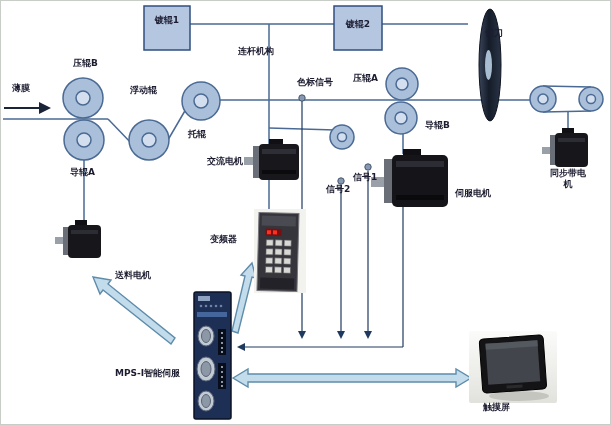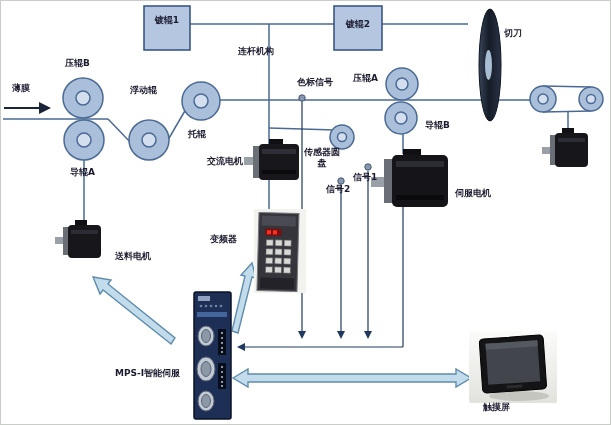--- a/index.html
+++ b/index.html
@@ -242,44 +242,44 @@
     <ellipse cx="52" cy="67" rx="30" ry="5" fill="#c5c5bf"></ellipse>
     <g transform="rotate(-4 46 36)">
       <rect x="14" y="8" width="64" height="54" rx="4" fill="#141416" stroke="#000000" stroke-width="1"></rect>
       <rect x="20" y="13" width="52" height="41" fill="#42464c"></rect>
       <rect x="20" y="13" width="52" height="6" fill="#54585f"></rect>
       <rect x="38" y="56" width="16" height="3" fill="#2a2a2c"></rect>
     </g>
   </svg>
 
   <div class="lbl" style="left:11px;top:82px;">薄膜</div>
-  <div class="lbl" style="left:64px;top:57px;">压辊B</div>
+  <div class="lbl" style="left:72px;top:57px;">压辊B</div>
   <div class="lbl" style="left:69px;top:166px;">导辊A</div>
   <div class="lbl" style="left:129px;top:84px;">浮动辊</div>
   <div class="lbl" style="left:187px;top:128px;">托辊</div>
 
   <div class="boxlbl" style="left:143px;top:5px;width:46px;height:28px;">镀辊1</div>
   <div class="boxlbl" style="left:333px;top:5px;width:48px;height:36px;">镀辊2</div>
 
   <div class="lbl" style="left:237px;top:45px;">连杆机构</div>
   <div class="lbl" style="left:296px;top:76px;">色标信号</div>
   <div class="lbl" style="left:352px;top:72px;">压辊A</div>
   <div class="lbl" style="left:424px;top:119px;">导辊B</div>
-  <div class="lbl" style="left:503px;top:27px;text-align:right;">切刀</div>
-
-  <div class="lbl center" style="left:294px;top:146px;width:54px;">
-    <div>传感器圆</div>
-    <div>盘</div>
-  </div>
+  <div class="lbl" style="left:484px;top:27px;text-align:right;">切刀</div>
+
 
   <div class="lbl" style="left:325px;top:183px;">信号2</div>
   <div class="lbl" style="left:352px;top:171px;">信号1</div>
 
   <div class="lbl" style="left:206px;top:155px;text-align:center;">交流电机</div>
   <div class="lbl" style="left:454px;top:187px;">伺服电机</div>
 
-
-  <div class="lbl" style="left:114px;top:250px;">送料电机</div>
+  <div class="lbl center" style="left:541px;top:167px;width:52px;">
+    <div>同步带电</div>
+    <div>机</div>
+  </div>
+
+  <div class="lbl" style="left:114px;top:269px;">送料电机</div>
   <div class="lbl" style="left:209px;top:233px;">变频器</div>
   <div class="lbl" style="left:114px;top:367px;">MPS-I智能伺服</div>
   <div class="lbl" style="left:482px;top:401px;">触摸屏</div>
 
 </div>
 
 </body></html>

